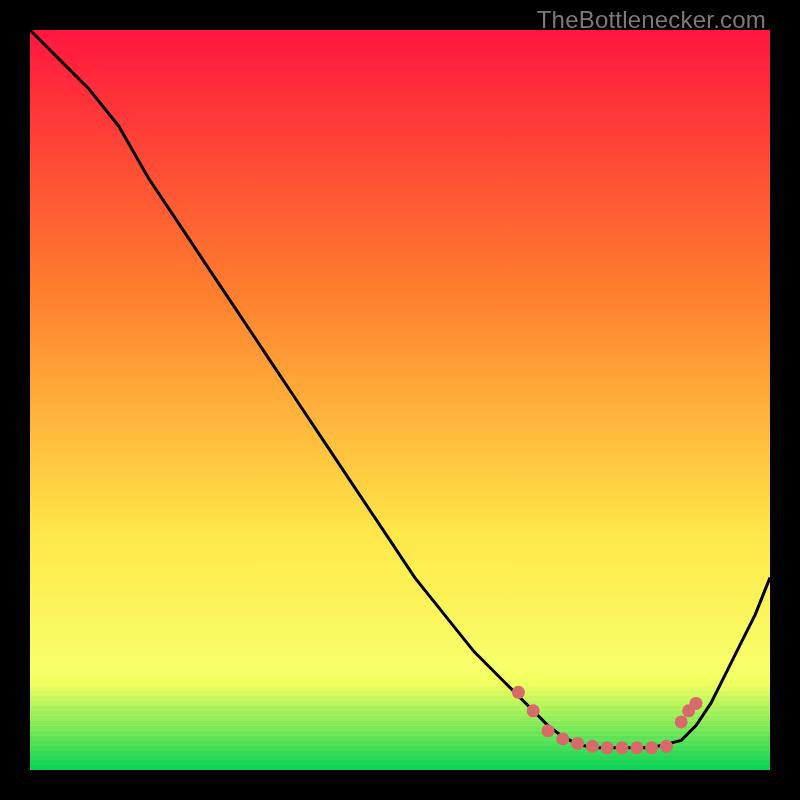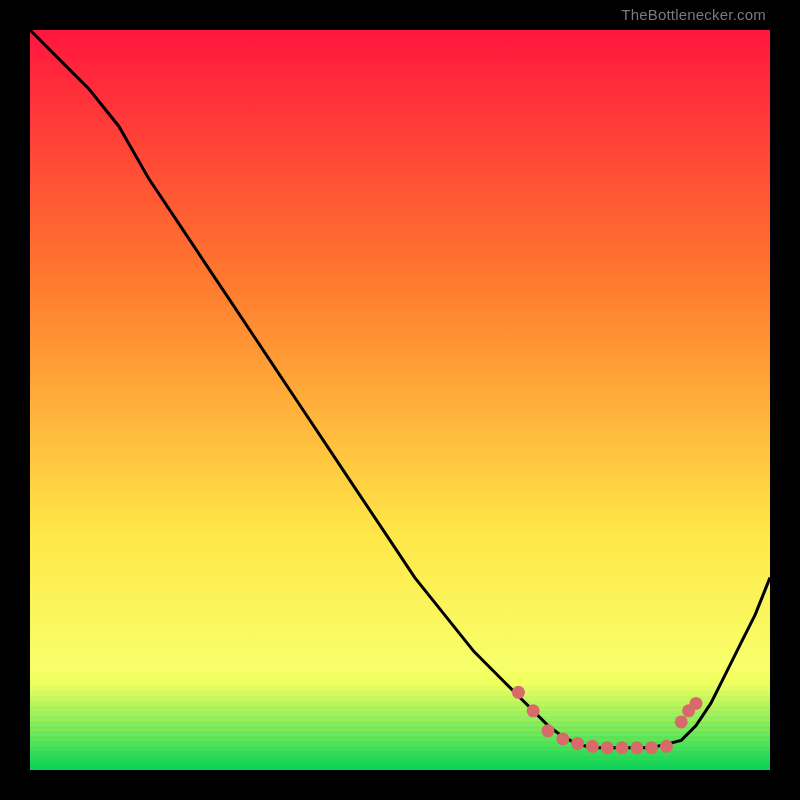--- a/index.html
+++ b/index.html
@@ -24,21 +24,21 @@
     left: 0;
     top: 0;
     width: 740px;
     height: 740px;
   }
   .watermark {
     position: absolute;
     top: 6px;
     right: 34px;
     color: #7a7a7a;
-    font-size: 15px;
+    font-size: 24px;
     font-weight: 500;
     letter-spacing: 0.2px;
     user-select: none;
   }
 </style>
 </head>
 <body>
 
 <div class="watermark">TheBottlenecker.com</div>
 

